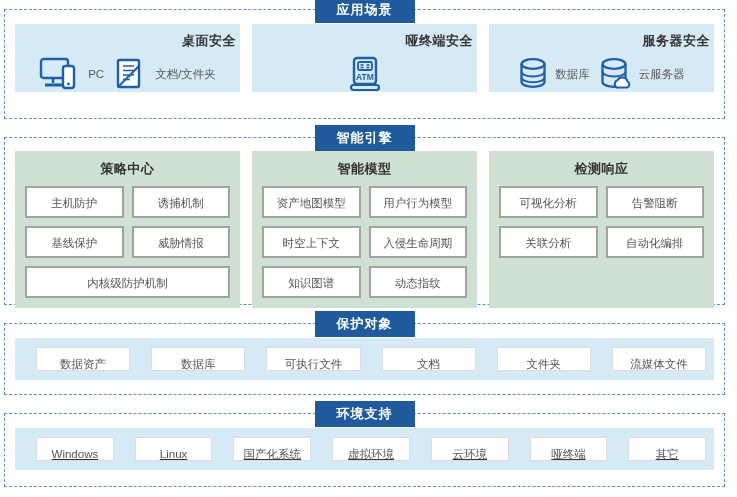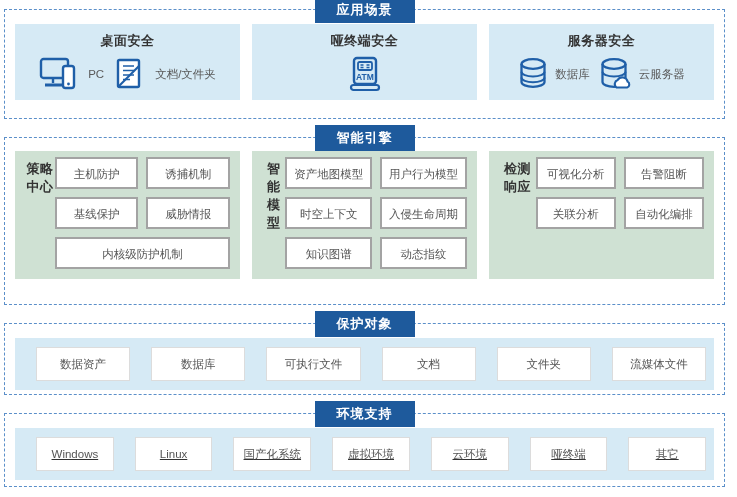--- a/index.html
+++ b/index.html
@@ -54,24 +54,24 @@
     gap: 10px;
   }
 
   
   #sec-scenarios { top: 9px; height: 110px; }
   #sec-scenarios .section-inner { padding: 14px 10px 10px 10px; gap: 12px; }
   .scen-panel {
     background: #d6eaf5;
     flex: 1 1 0;
     box-sizing: border-box;
-    padding: 6px 4px 8px 4px;
+    padding: 6px 4px 0 4px;
     display: flex;
     flex-direction: column;
-    align-items: center;
+    align-items: flex-end;
   }
   .scen-title {
     font-size: 13px;
     font-weight: bold;
     color: #333;
     margin: 2px 0 6px 0;
     letter-spacing: .5px;
   }
   .scen-items {
     display: flex;
@@ -95,20 +95,21 @@
 
   
   #sec-engine { top: 137px; height: 168px; }
   #sec-engine .section-inner { padding: 13px 10px 10px 10px; gap: 12px; align-items: stretch; }
   .eng-panel {
     background: #cfe1d3;
     flex: 1 1 0;
     box-sizing: border-box;
     padding: 6px 10px 10px 10px;
     display: flex;
+    flex-direction: column;
   }
   .eng-title {
     font-size: 13px;
     font-weight: bold;
     color: #333;
     text-align: center;
     margin: 3px 0 8px 0;
     letter-spacing: .5px;
   }
   .eng-grid {
@@ -142,21 +143,21 @@
     display: flex;
     gap: 8px;
     padding: 9px 8px;
   }
   #sec-objects .section-inner,
   #sec-env .section-inner { padding: 14px 10px 10px 10px; }
   .chip {
     background: #ffffff;
     border: 1px solid #dcdcdc;
     flex: 1 1 0;
-    height: 34px;
+    height: 24px;
     line-height: 32px;
     text-align: center;
     font-size: 11.5px;
     color: #555;
     box-sizing: border-box;
     white-space: nowrap;
     overflow: hidden;
     margin-left: 13px;
   }
 </style>

